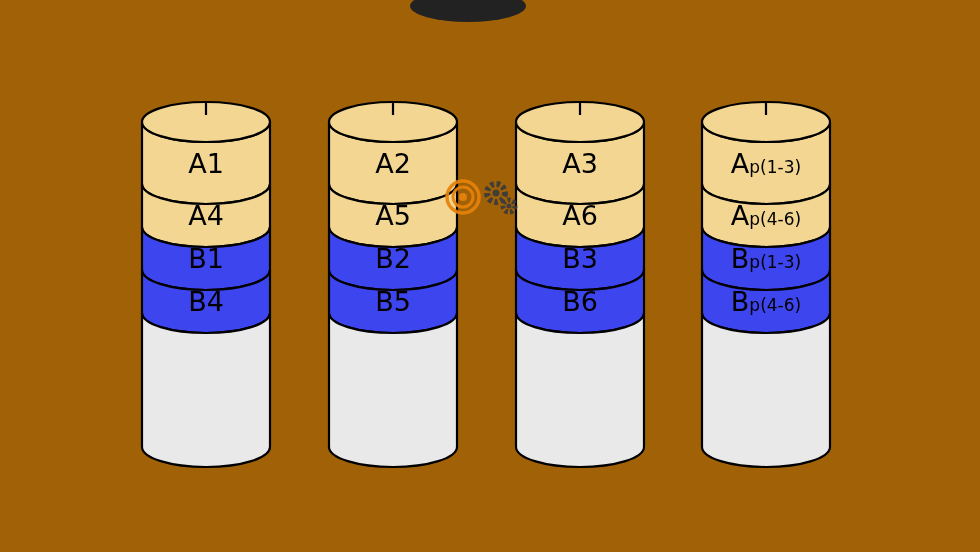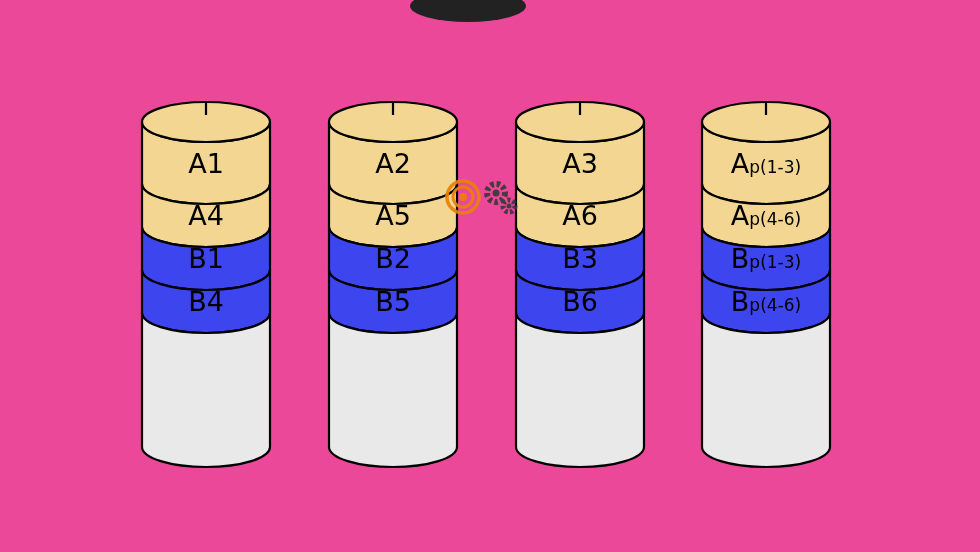--- a/index.html
+++ b/index.html
@@ -1,16 +1,16 @@
 <!DOCTYPE html>
 <html><head>
 <meta charset="utf-8">
 <style>
   html,body{margin:0;padding:0;background:#000;}
-  .stage{position:relative;width:980px;height:552px;background:#ec4899;overflow:hidden;
+  .stage{position:relative;width:980px;height:552px;background:#a16207;overflow:hidden;
          font-family:"DejaVu Sans","Liberation Sans",sans-serif;}
   svg{display:block}
   text{font-family:"DejaVu Sans","Liberation Sans",sans-serif;}
 </style>
 </head>
 <body>
 
 <div class="stage">
 <svg width="980" height="552" viewBox="0 0 980 552">
 

